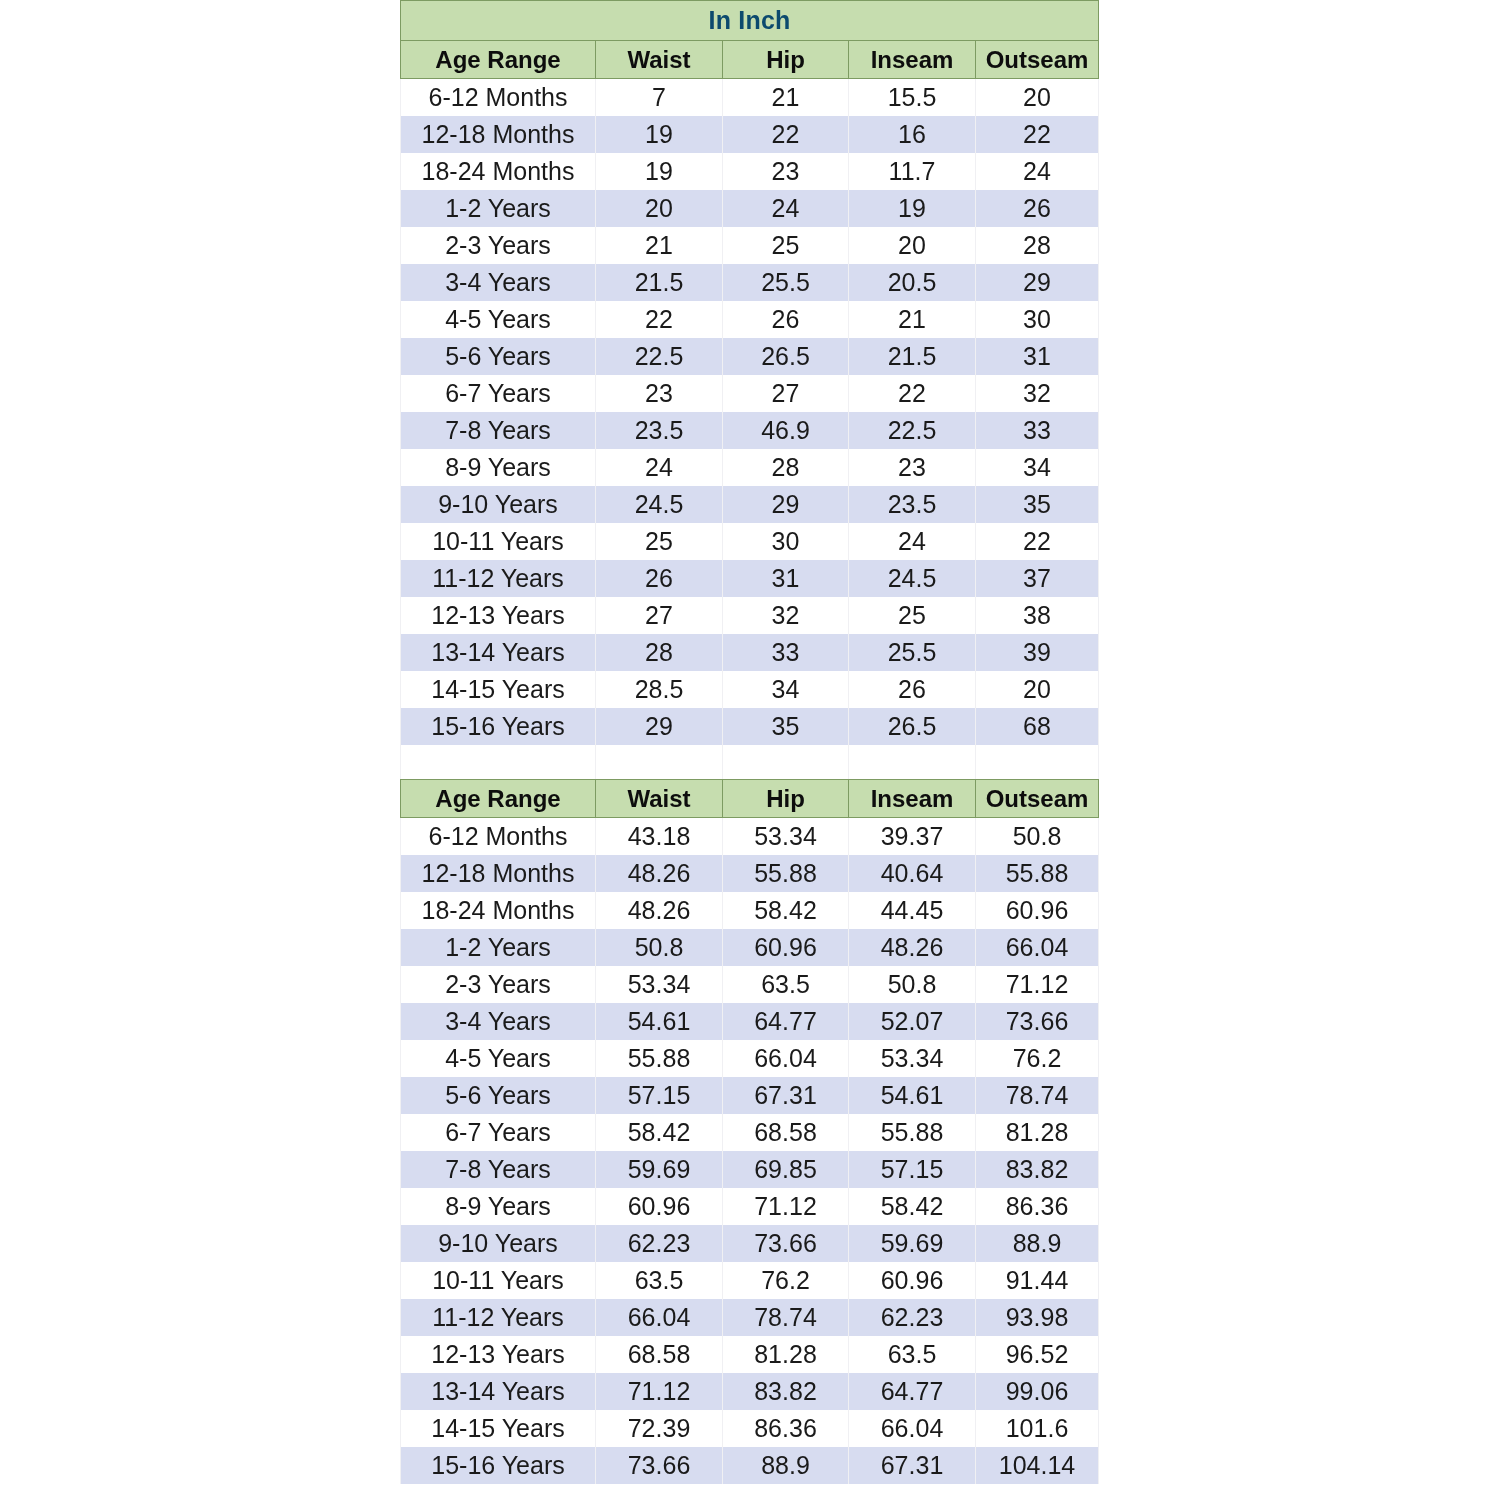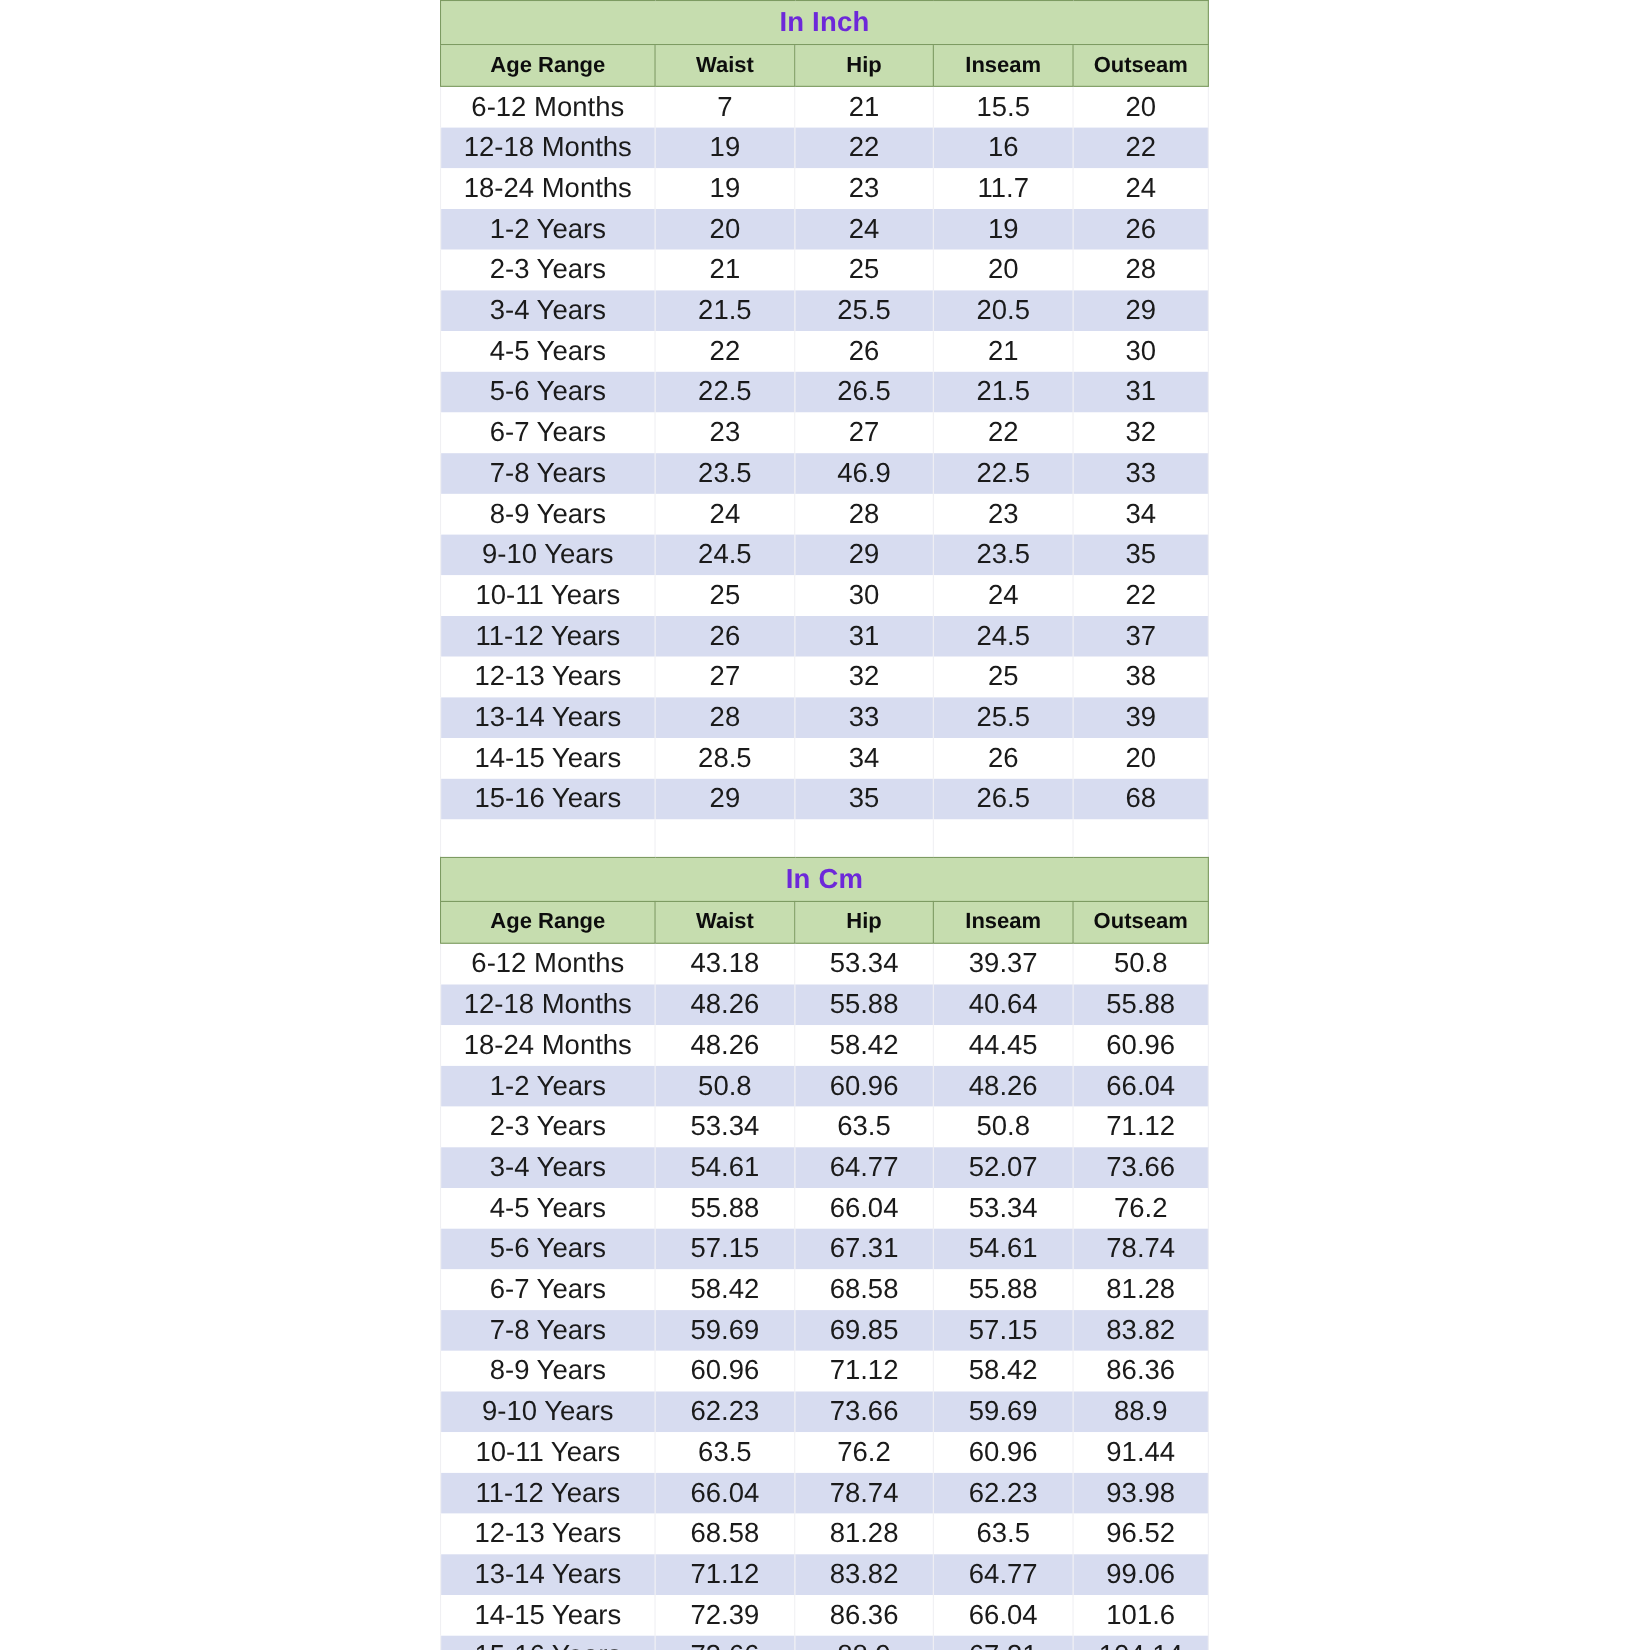--- a/index.html
+++ b/index.html
@@ -36,31 +36,31 @@
   col.c-outseam { width: 123px; }
 
   tr.title-row td {
     background: #c6ddaf;
     border: 1px solid #7d9b62;
     height: 37px;
     text-align: center;
     vertical-align: middle;
     font-size: 25px;
     font-weight: bold;
-    color: #6d28d9;
+    color: #0c4a6e;
     letter-spacing: 0.2px;
   }
 
   tr.header-row th {
     background: #c6ddaf;
     border: 1px solid #7d9b62;
     height: 37px;
     text-align: center;
     vertical-align: middle;
-    font-size: 20px;
+    font-size: 24px;
     font-weight: bold;
     color: #0d0d0d;
     padding: 0;
   }
 
   tr.data-row td {
     height: 37px;
     text-align: center;
     vertical-align: middle;
     font-size: 25px;
@@ -261,23 +261,20 @@
       </table>
       <table class="size-table">
         <colgroup>
           <col class="c-age">
           <col class="c-waist">
           <col class="c-hip">
           <col class="c-inseam">
           <col class="c-outseam">
         </colgroup>
         <thead>
-          <tr class="title-row">
-            <td colspan="5">In Cm</td>
-          </tr>
           <tr class="header-row">
             <th>Age Range</th>
             <th>Waist</th>
             <th>Hip</th>
             <th>Inseam</th>
             <th>Outseam</th>
           </tr>
         </thead>
         <tbody>
           <tr class="data-row odd">

